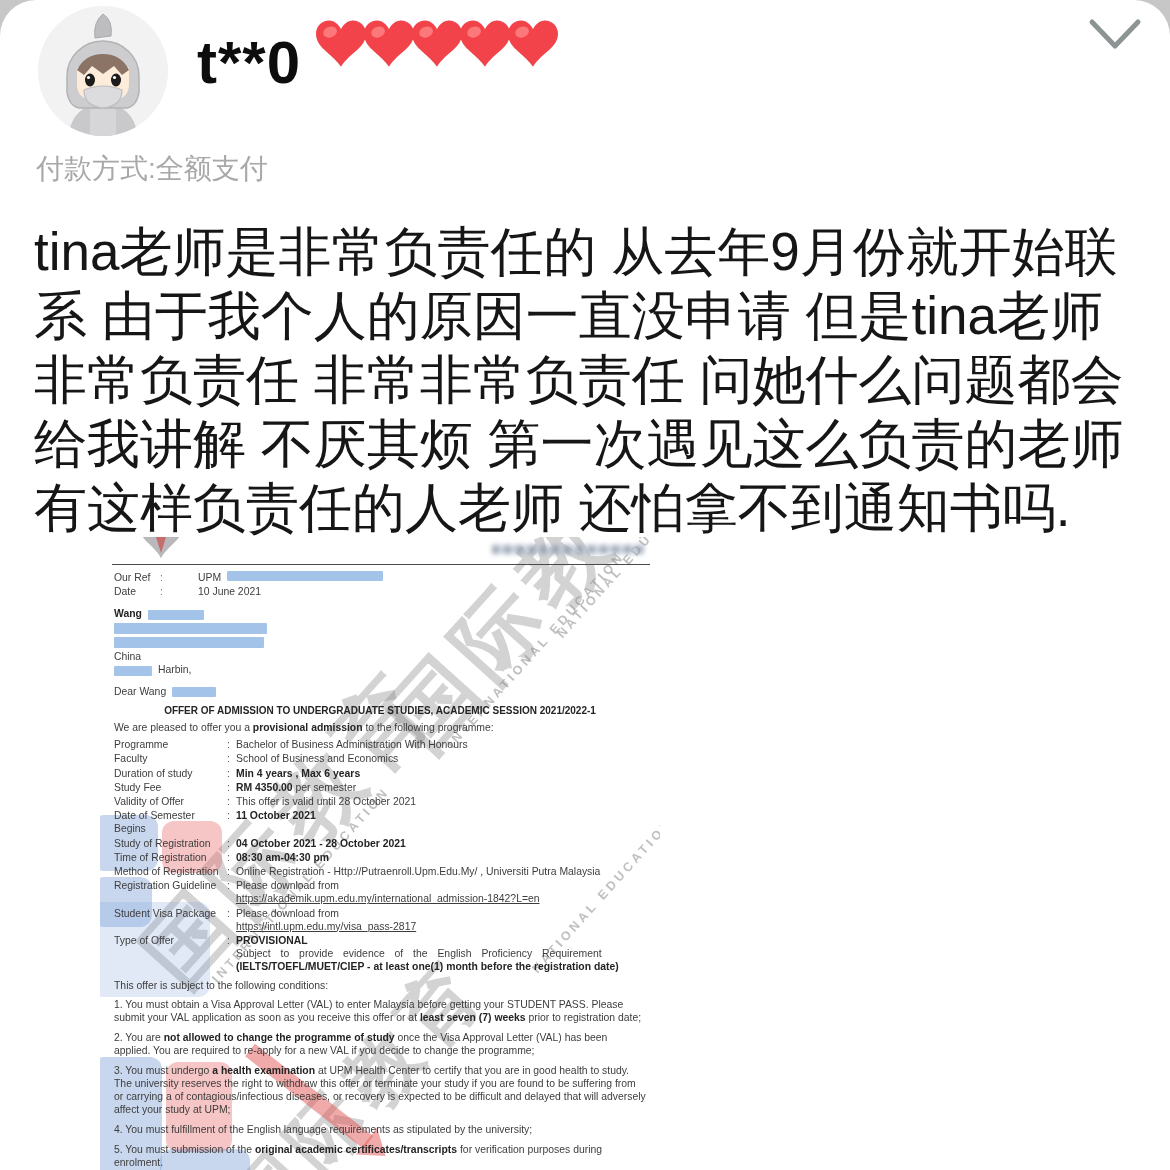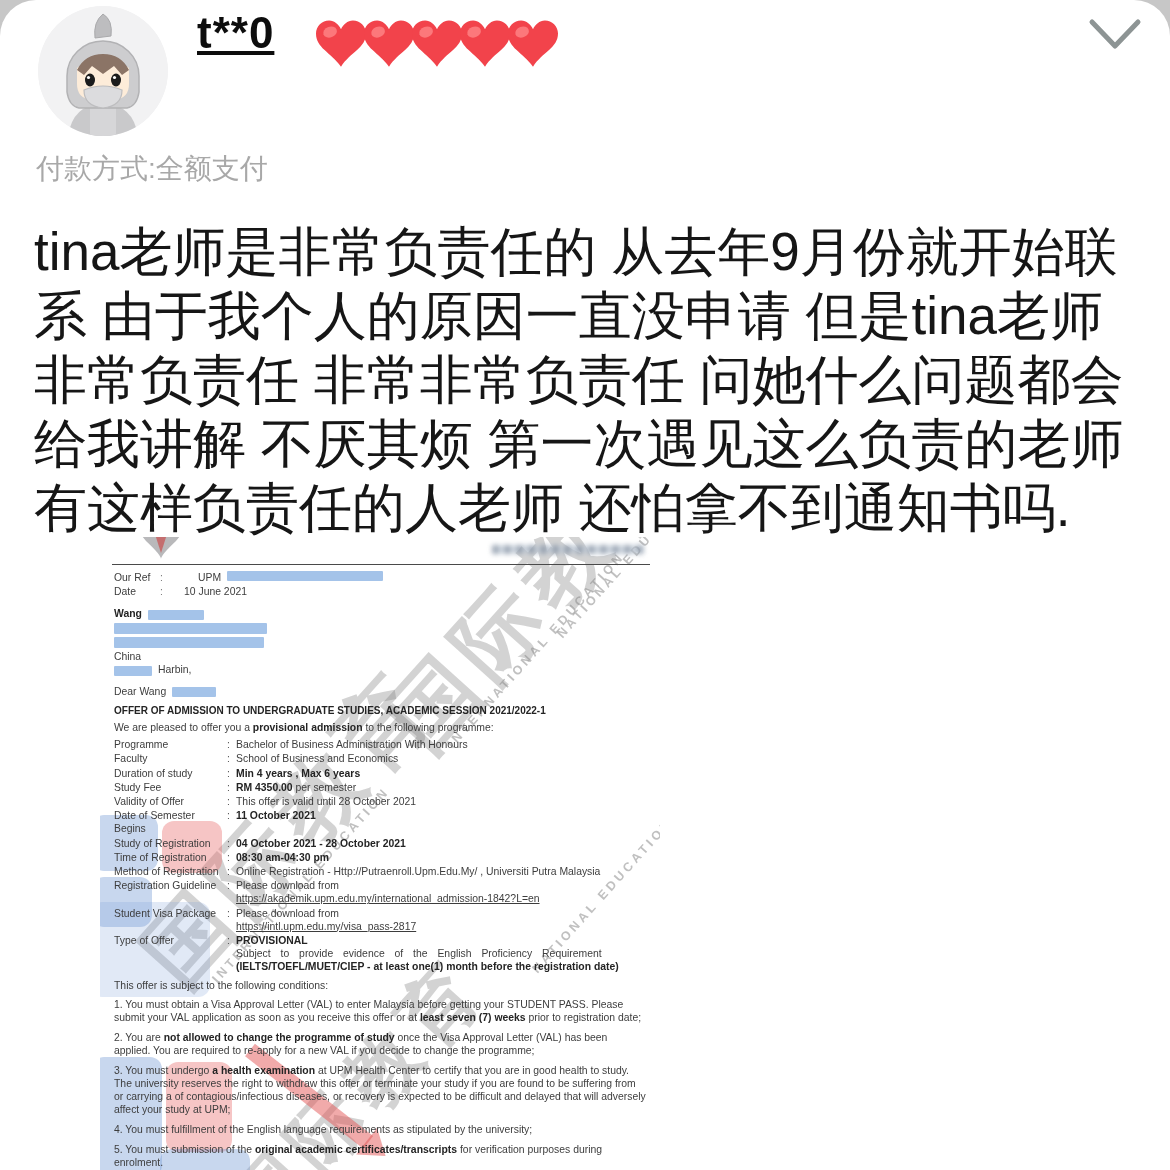--- a/index.html
+++ b/index.html
@@ -13,22 +13,22 @@
     position:absolute;inset:0;background:#ffffff;
     border-radius:36px 36px 0 0;overflow:hidden;
   }
 
   
   .avatar{
     position:absolute;left:38px;top:6px;width:130px;height:130px;
     border-radius:50%;overflow:hidden;background:#f2f2f3;
   }
   .uname{
-    position:absolute;left:197px;top:8px;font-size:44px;font-weight:700;
-    color:#0d0d0d;letter-spacing:1px;text-decoration:underline;
+    position:absolute;left:197px;top:28px;font-size:60px;font-weight:700;
+    color:#0d0d0d;letter-spacing:1px;
   }
   .hearts{position:absolute;left:316px;top:20px;display:flex;}
   .heart{width:50px;height:47px;margin-right:-2px;}
   .review-time{
     position:absolute;left:197px;top:80px;font-size:37px;color:#a6a6a6;
   }
   .chevron{position:absolute;left:1086px;top:12px;width:58px;height:46px;}
 
   
   .payment{
@@ -54,21 +54,21 @@
     background:repeating-linear-gradient(90deg,#8a97a8 0 7px,#c9d2dd 7px 12px);
     filter:blur(2.5px);opacity:.8;
   }
   .doc-body{margin-top:34px;}
   .lrow{display:flex;margin-bottom:1px;}
   .ref-label{width:46px;flex:none;}
   .ref-colon{width:24px;flex:none;text-align:left;color:#7a7a7a;}
   .fld-label{width:113px;flex:none;}
   .fld-colon{width:9px;flex:none;color:#555;}
   .fld-val{flex:1;}
-  .b{font-weight:700;color:#242424;}
+  .b{font-weight:700;color:#242424;text-align:center;}
   .u{text-decoration:underline;}
   .j{word-spacing:7px;}
   .bar{display:inline-block;height:10px;background:#a4c3e9;border-radius:1px;vertical-align:middle;margin-left:6px;}
   .bar.nolead{margin-left:0;margin-right:6px;}
   .addr-bar{height:11px;background:#a4c3e9;border-radius:1px;margin:2.5px 0;}
   .sp6{height:6px;}.sp8{height:8px;}.sp4{height:4px;}
   .cond{margin:0 0 6.5px 0;}
 
   
   .wm{position:absolute;pointer-events:none;white-space:nowrap;transform-origin:left top;z-index:1;}
@@ -182,21 +182,21 @@
 
         <div class="lrow">
           <span class="ref-label">Our Ref</span>
             <span class="ref-colon">:</span>
           <span style="margin-left:14px;">UPM</span>
             <span class="bar" style="width:156px;"></span>
         </div>
         <div class="lrow">
           <span class="ref-label">Date</span>
             <span class="ref-colon">:</span>
-          <span style="">10 June 2021</span>
+          <span style="margin-left:14px;">10 June 2021</span>
         </div>
 
         <div class="sp8"></div>
 
         <div>
           <div><span class="b">Wang</span><span class="bar" style="width:56px;"></span></div>
           <div class="addr-bar" style="width:153px;"></div>
           <div class="addr-bar" style="width:150px;"></div>
           <div>China</div>
           <div><span class="bar nolead" style="width:38px;"></span><span>Harbin,</span></div>

